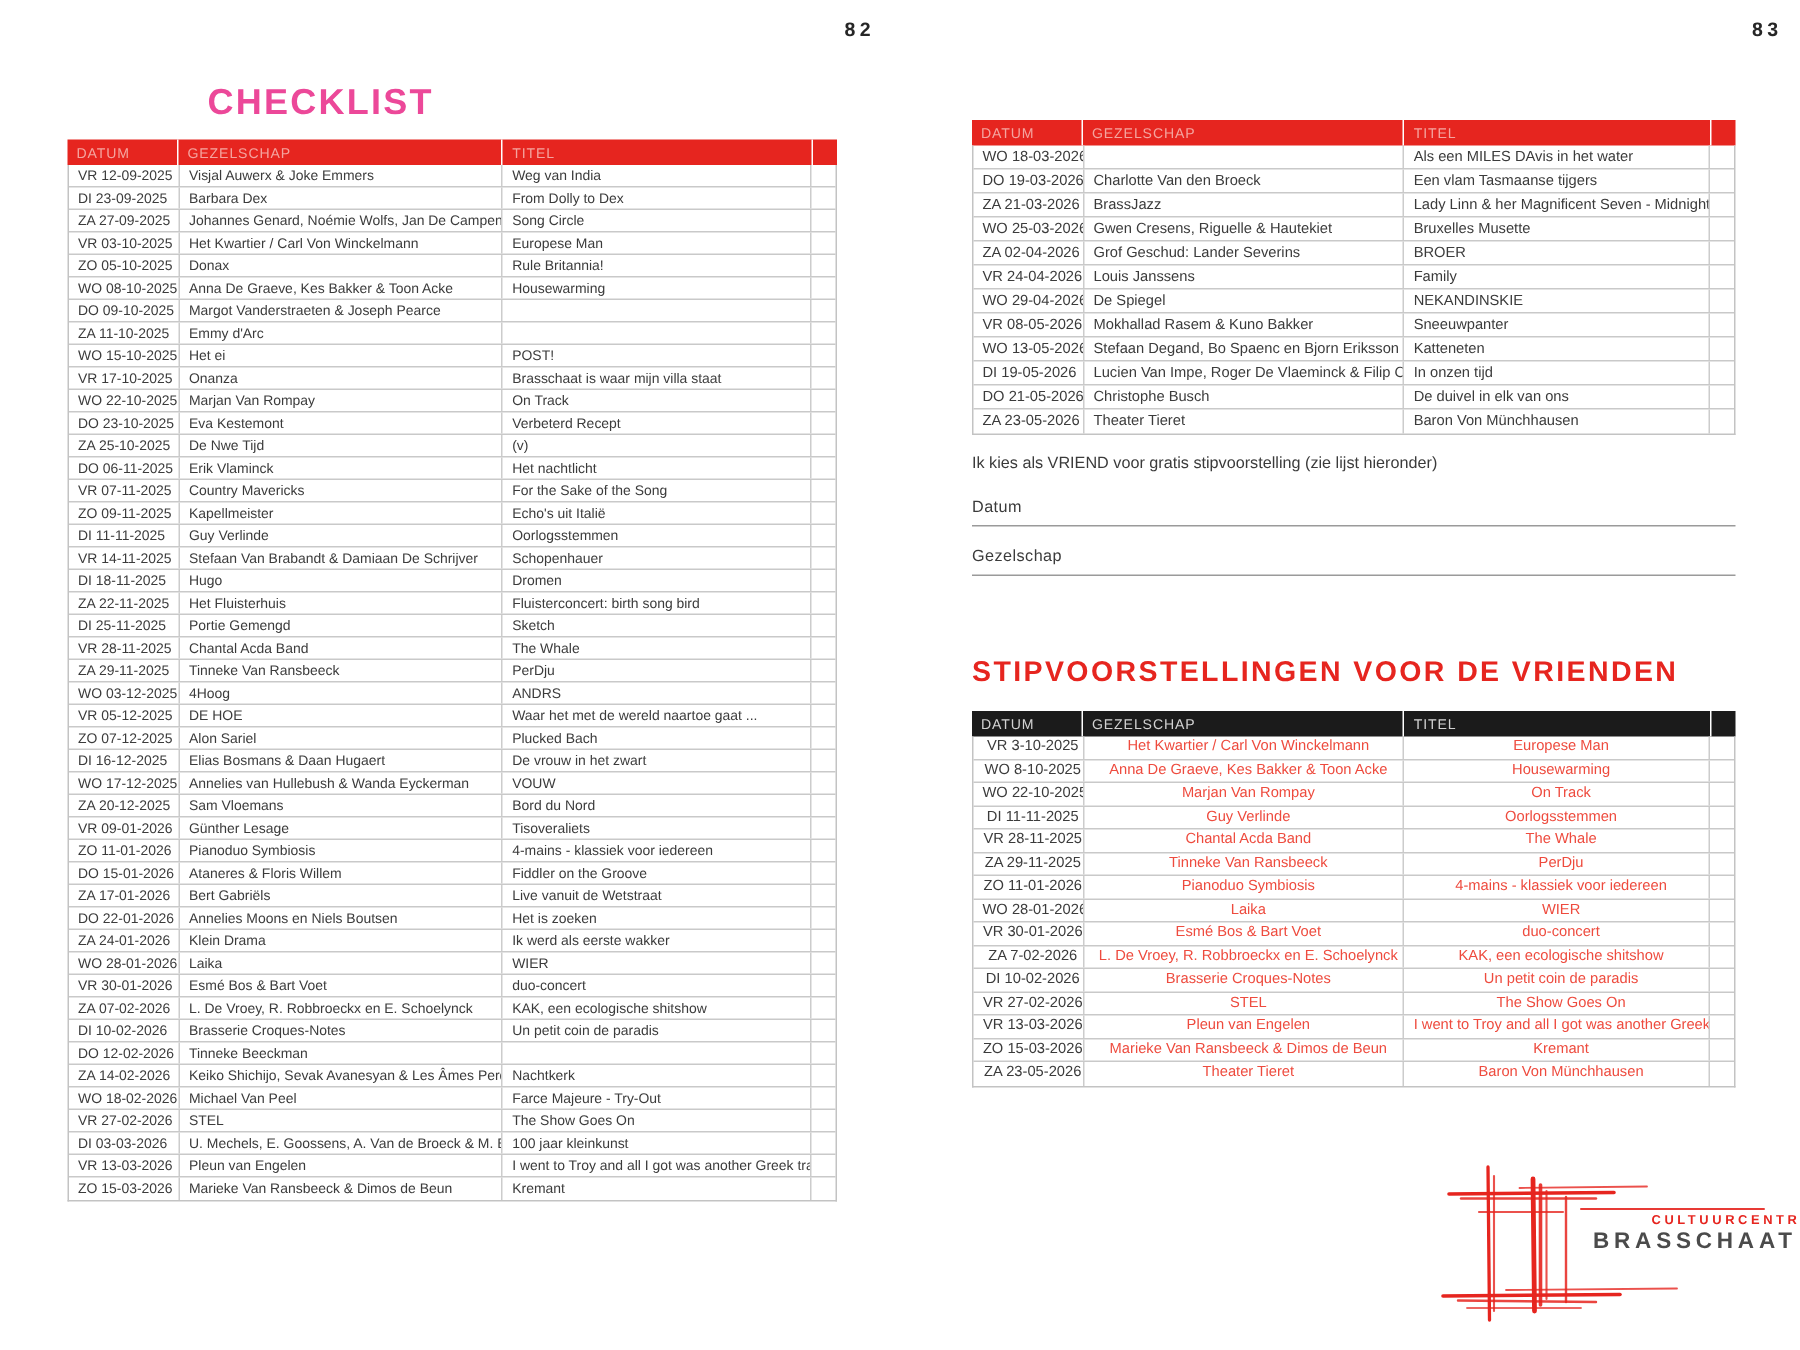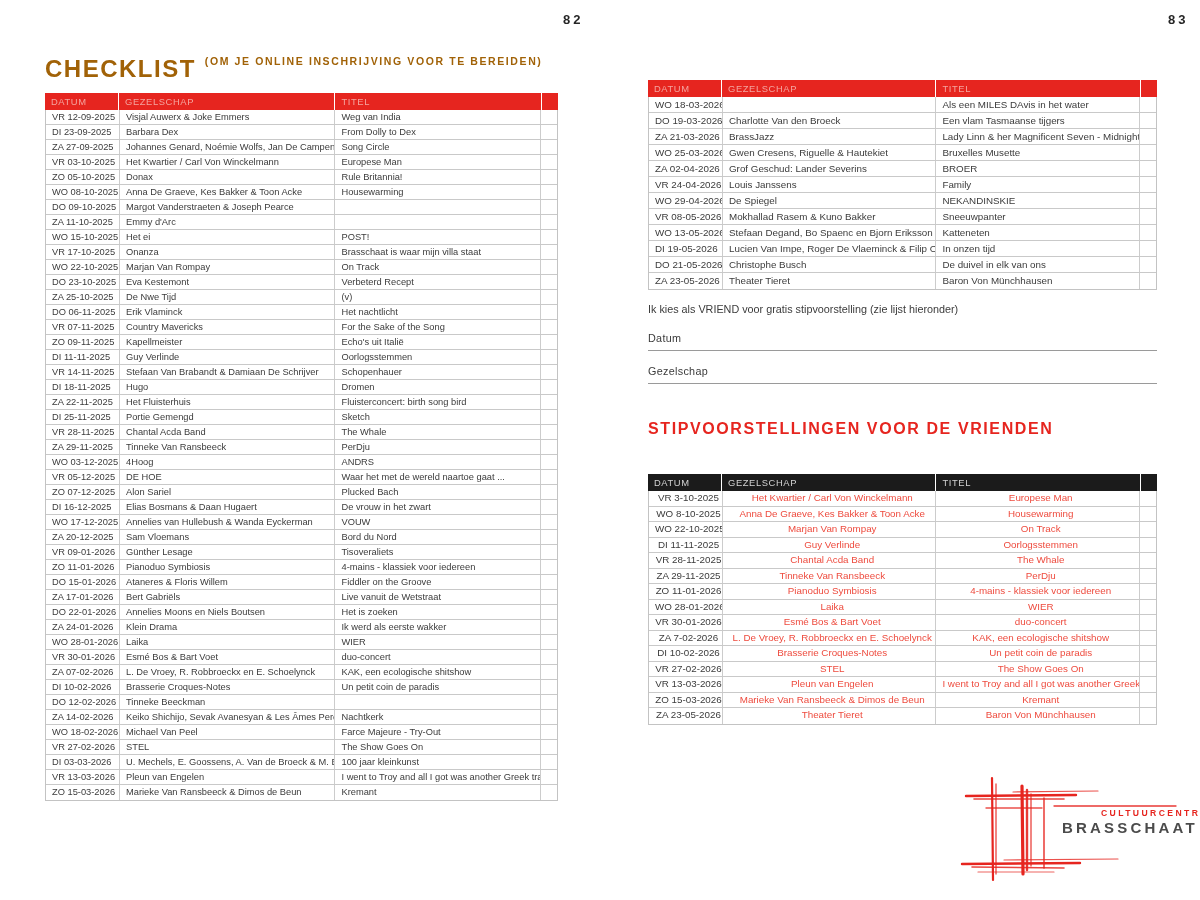--- a/index.html
+++ b/index.html
@@ -4,21 +4,21 @@
 <style>
   html,body{margin:0;padding:0;background:#fff;}
   .canvas{position:relative;width:1200px;height:900px;background:#ffffff;overflow:hidden;
           font-family:"Liberation Sans",sans-serif;color:#3b3b3b;}
 
   .pagenum{position:absolute;top:12px;font-size:13px;font-weight:bold;color:#262626;
            letter-spacing:3px;text-align:center;}
   #pn-left{left:563px;}
   #pn-right{left:1168px;}
 
-  .checklist-head{position:absolute;left:45px;top:55px;display:flex;align-items:flex-start;gap:9px;color:#a16207;}
+  .checklist-head{position:absolute;left:45px;top:55px;display:flex;align-items:center;gap:9px;color:#ec4899;flex-direction:column;}
   .checklist-head .big{font-size:24px;font-weight:800;letter-spacing:1.5px;}
   .checklist-head .small{font-size:10.5px;font-weight:700;letter-spacing:1.6px;}
 
   .tbl{position:absolute;box-sizing:border-box;}
   .thead{display:flex;height:17px;line-height:17px;box-sizing:border-box;}
   .thead.red{background:#e6251f;}
   .thead.black{background:#1b1b1b;}
   .thead .th{font-size:9.4px;letter-spacing:0.6px;box-sizing:border-box;padding-left:6px;
              overflow:hidden;white-space:nowrap;}
   .thead.red .th{color:#f4a49f;border-right:1px solid #ffffff;}
@@ -47,21 +47,21 @@
   #tbl-vrienden .trow{height:15.5px;font-size:9.8px;line-height:14.6px;text-align:center;}
   .redtxt{color:#ee4b3e;}
 
   .friend-intro{position:absolute;left:648px;top:303px;font-size:10.8px;color:#3b3b3b;}
   .form-field{position:absolute;left:648px;width:509px;}
   #field-datum{top:332px;}
   #field-gezelschap{top:365px;}
   .form-field .lbl{font-size:10.8px;color:#3b3b3b;letter-spacing:0.3px;}
   .form-field .line{margin-top:6px;border-bottom:1px solid #9a9a9a;height:0;}
 
-  .stip-heading{position:absolute;left:648px;top:420px;font-size:16px;font-weight:800;
+  .stip-heading{position:absolute;left:648px;top:438px;font-size:19px;font-weight:800;
                 letter-spacing:1.6px;color:#e6251f;}
 
   .logo{position:absolute;left:958px;top:768px;width:225px;height:120px;}
   .logo svg{position:absolute;left:0;top:0;}
   .logo .l1{position:absolute;left:106px;top:40px;font-size:8.6px;font-weight:700;
             letter-spacing:2.4px;color:#e6251f;white-space:nowrap;margin-left:37px;}
   .logo .l2{position:absolute;left:104px;top:51px;font-size:15px;font-weight:700;
             letter-spacing:3.2px;color:#4b4b4b;white-space:nowrap;}
 </style>
 </head>

